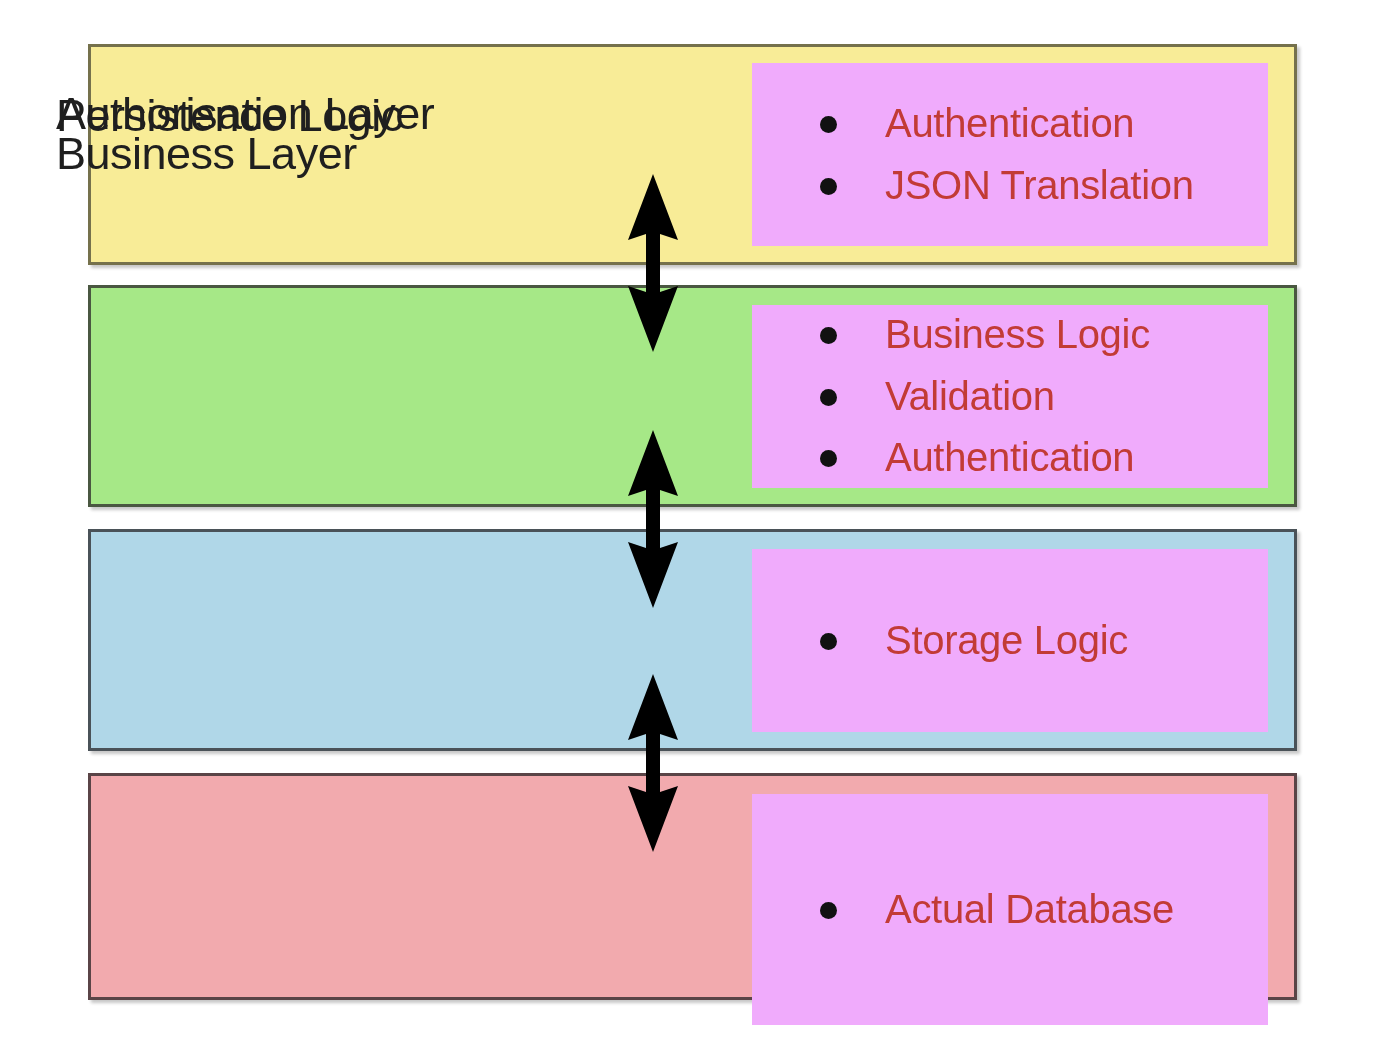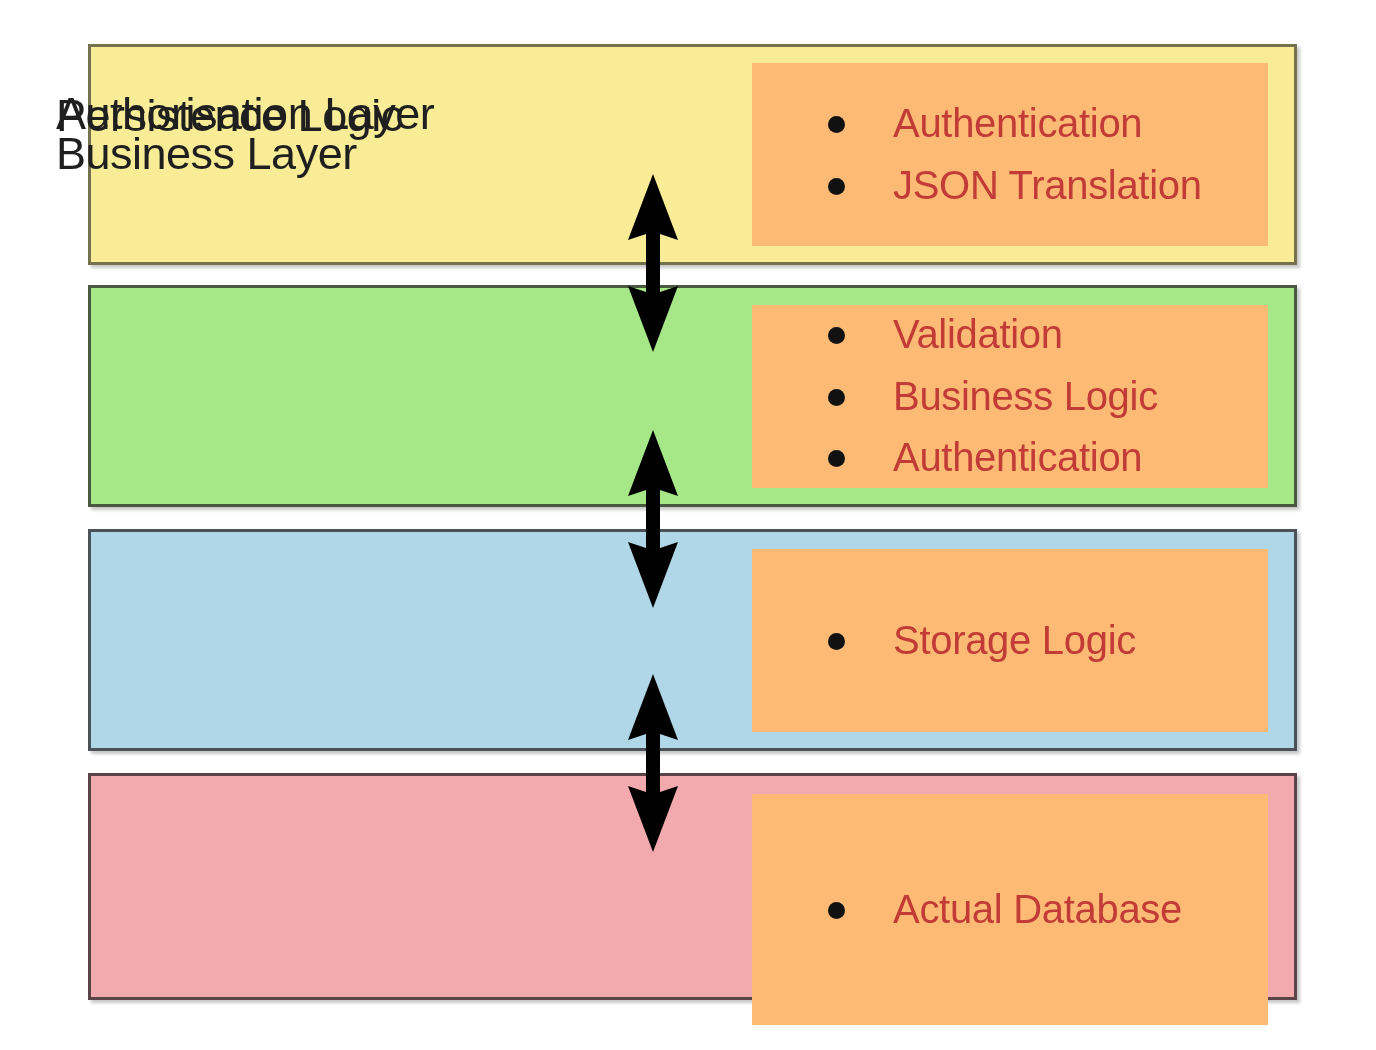--- a/index.html
+++ b/index.html
@@ -50,26 +50,25 @@
   .title-presentation { top: 88px;  }
   .title-business     { top: 128px; }
   .title-persistence  { top: 90px;  }
   .title-database     { top: 82px;  }
 
   
   .callout {
     position: absolute;
     left: 661px;
     width: 516px;
-    background: #fdba74;
+    background: #f0abfc;
     box-sizing: border-box;
     display: flex;
     flex-direction: column;
     justify-content: center;
-    padding-left: 8px;
   }
   .callout-yellow { top: 16px; height: 183px; }
   .callout-green  { top: 17px; height: 183px; }
   .callout-blue   { top: 17px; height: 183px; }
   .callout-pink   { top: 18px; height: 231px; }
 
   .bullet-row {
     display: flex;
     align-items: baseline;
     padding-left: 68px;
@@ -122,25 +121,25 @@
         <span class="bullet-text">JSON Translation</span>
       </div>
     </div>
   </div>
   <div class="layer-title title-presentation">Authorisation Layer</div>
 
   <div class="layer layer-green">
     <div class="callout callout-green">
       <div class="bullet-row">
         <span class="bullet-dot"></span>
-        <span class="bullet-text">Validation</span>
+        <span class="bullet-text">Business Logic</span>
       </div>
       <div class="bullet-row">
         <span class="bullet-dot"></span>
-        <span class="bullet-text">Business Logic</span>
+        <span class="bullet-text">Validation</span>
       </div>
       <div class="bullet-row">
         <span class="bullet-dot"></span>
         <span class="bullet-text">Authentication</span>
       </div>
     </div>
   </div>
   <div class="layer-title title-business">Business Layer</div>
 
   <div class="layer layer-blue">

